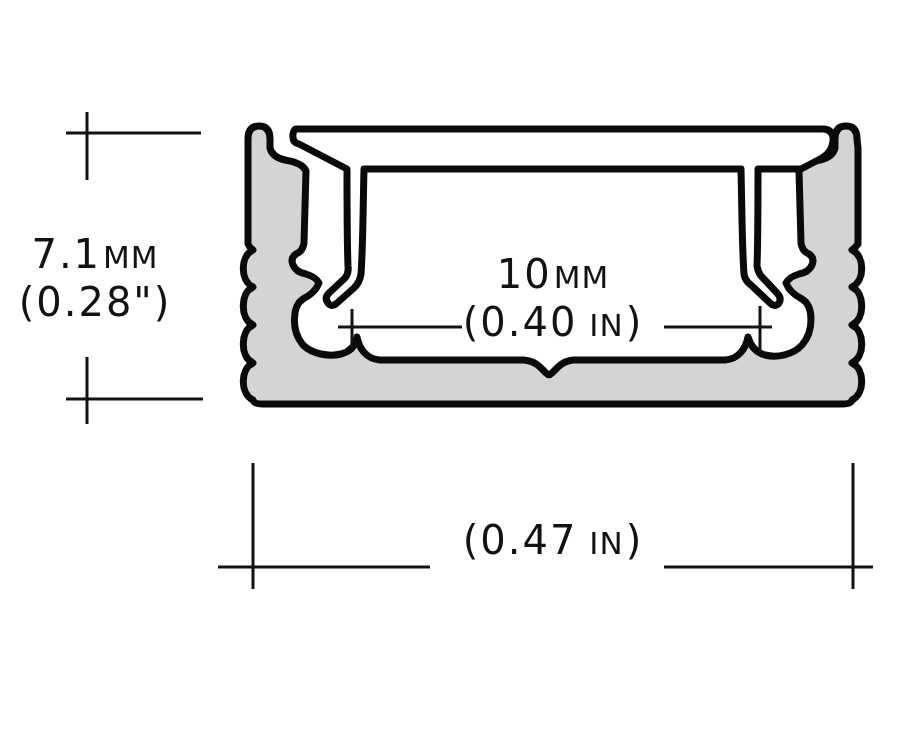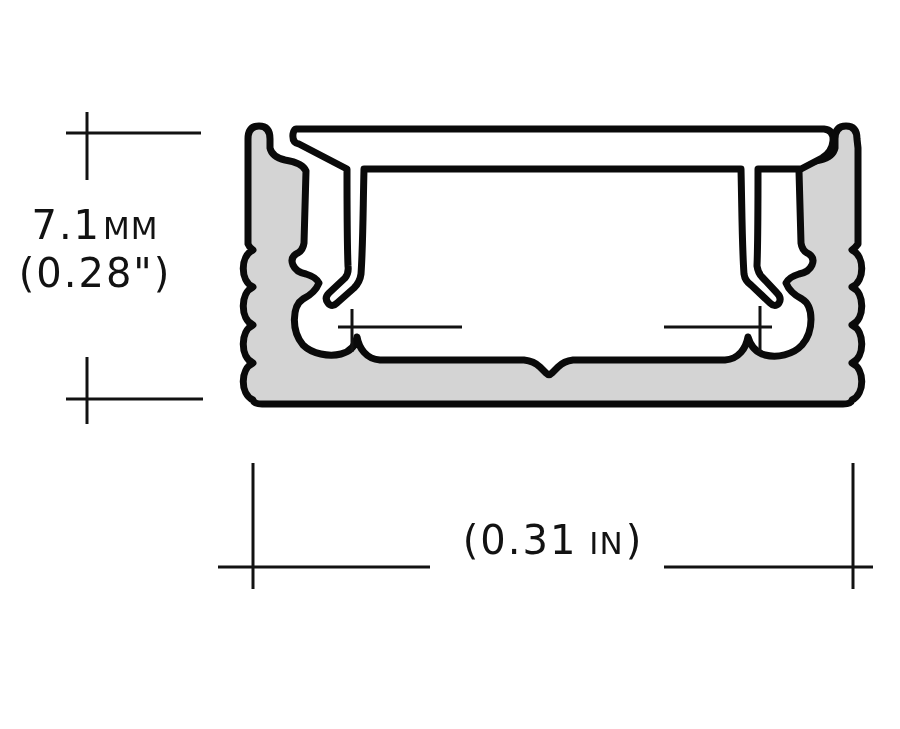--- a/index.html
+++ b/index.html
@@ -154,23 +154,27 @@
     </g>
 
     <g>
       <line class="dimline" x1="253" y1="463" x2="253" y2="589"></line>
       <line class="dimline" x1="853" y1="463" x2="853" y2="589"></line>
       <line class="dimline" x1="218" y1="567" x2="430" y2="567"></line>
       <line class="dimline" x1="664" y1="567" x2="873" y2="567"></line>
     </g>
   </svg>
 
-  <div class="dim-label" style="left:5px; top:203px; width:180px;">
+  <div class="dim-label" style="left:5px; top:232px; width:180px;">
     <div><span>7.1</span><span class="unit">MM</span></div>
     <div>(0.28")</div>
   </div>
 
+  <div class="dim-label" style="left:403px; top:252px; width:300px;">
+    <div><span>10</span><span class="unit">MM</span></div>
+    <div><span>(0.40</span><span class="unit-sp">IN</span><span>)</span></div>
+  </div>
 
   <div class="dim-label" style="left:403px; top:518px; width:300px;">
-    <div><span>(0.31</span><span class="unit-sp">IN</span><span>)</span></div>
+    <div><span>(0.47</span><span class="unit-sp">IN</span><span>)</span></div>
   </div>
 
 </div>
 
 </body></html>

